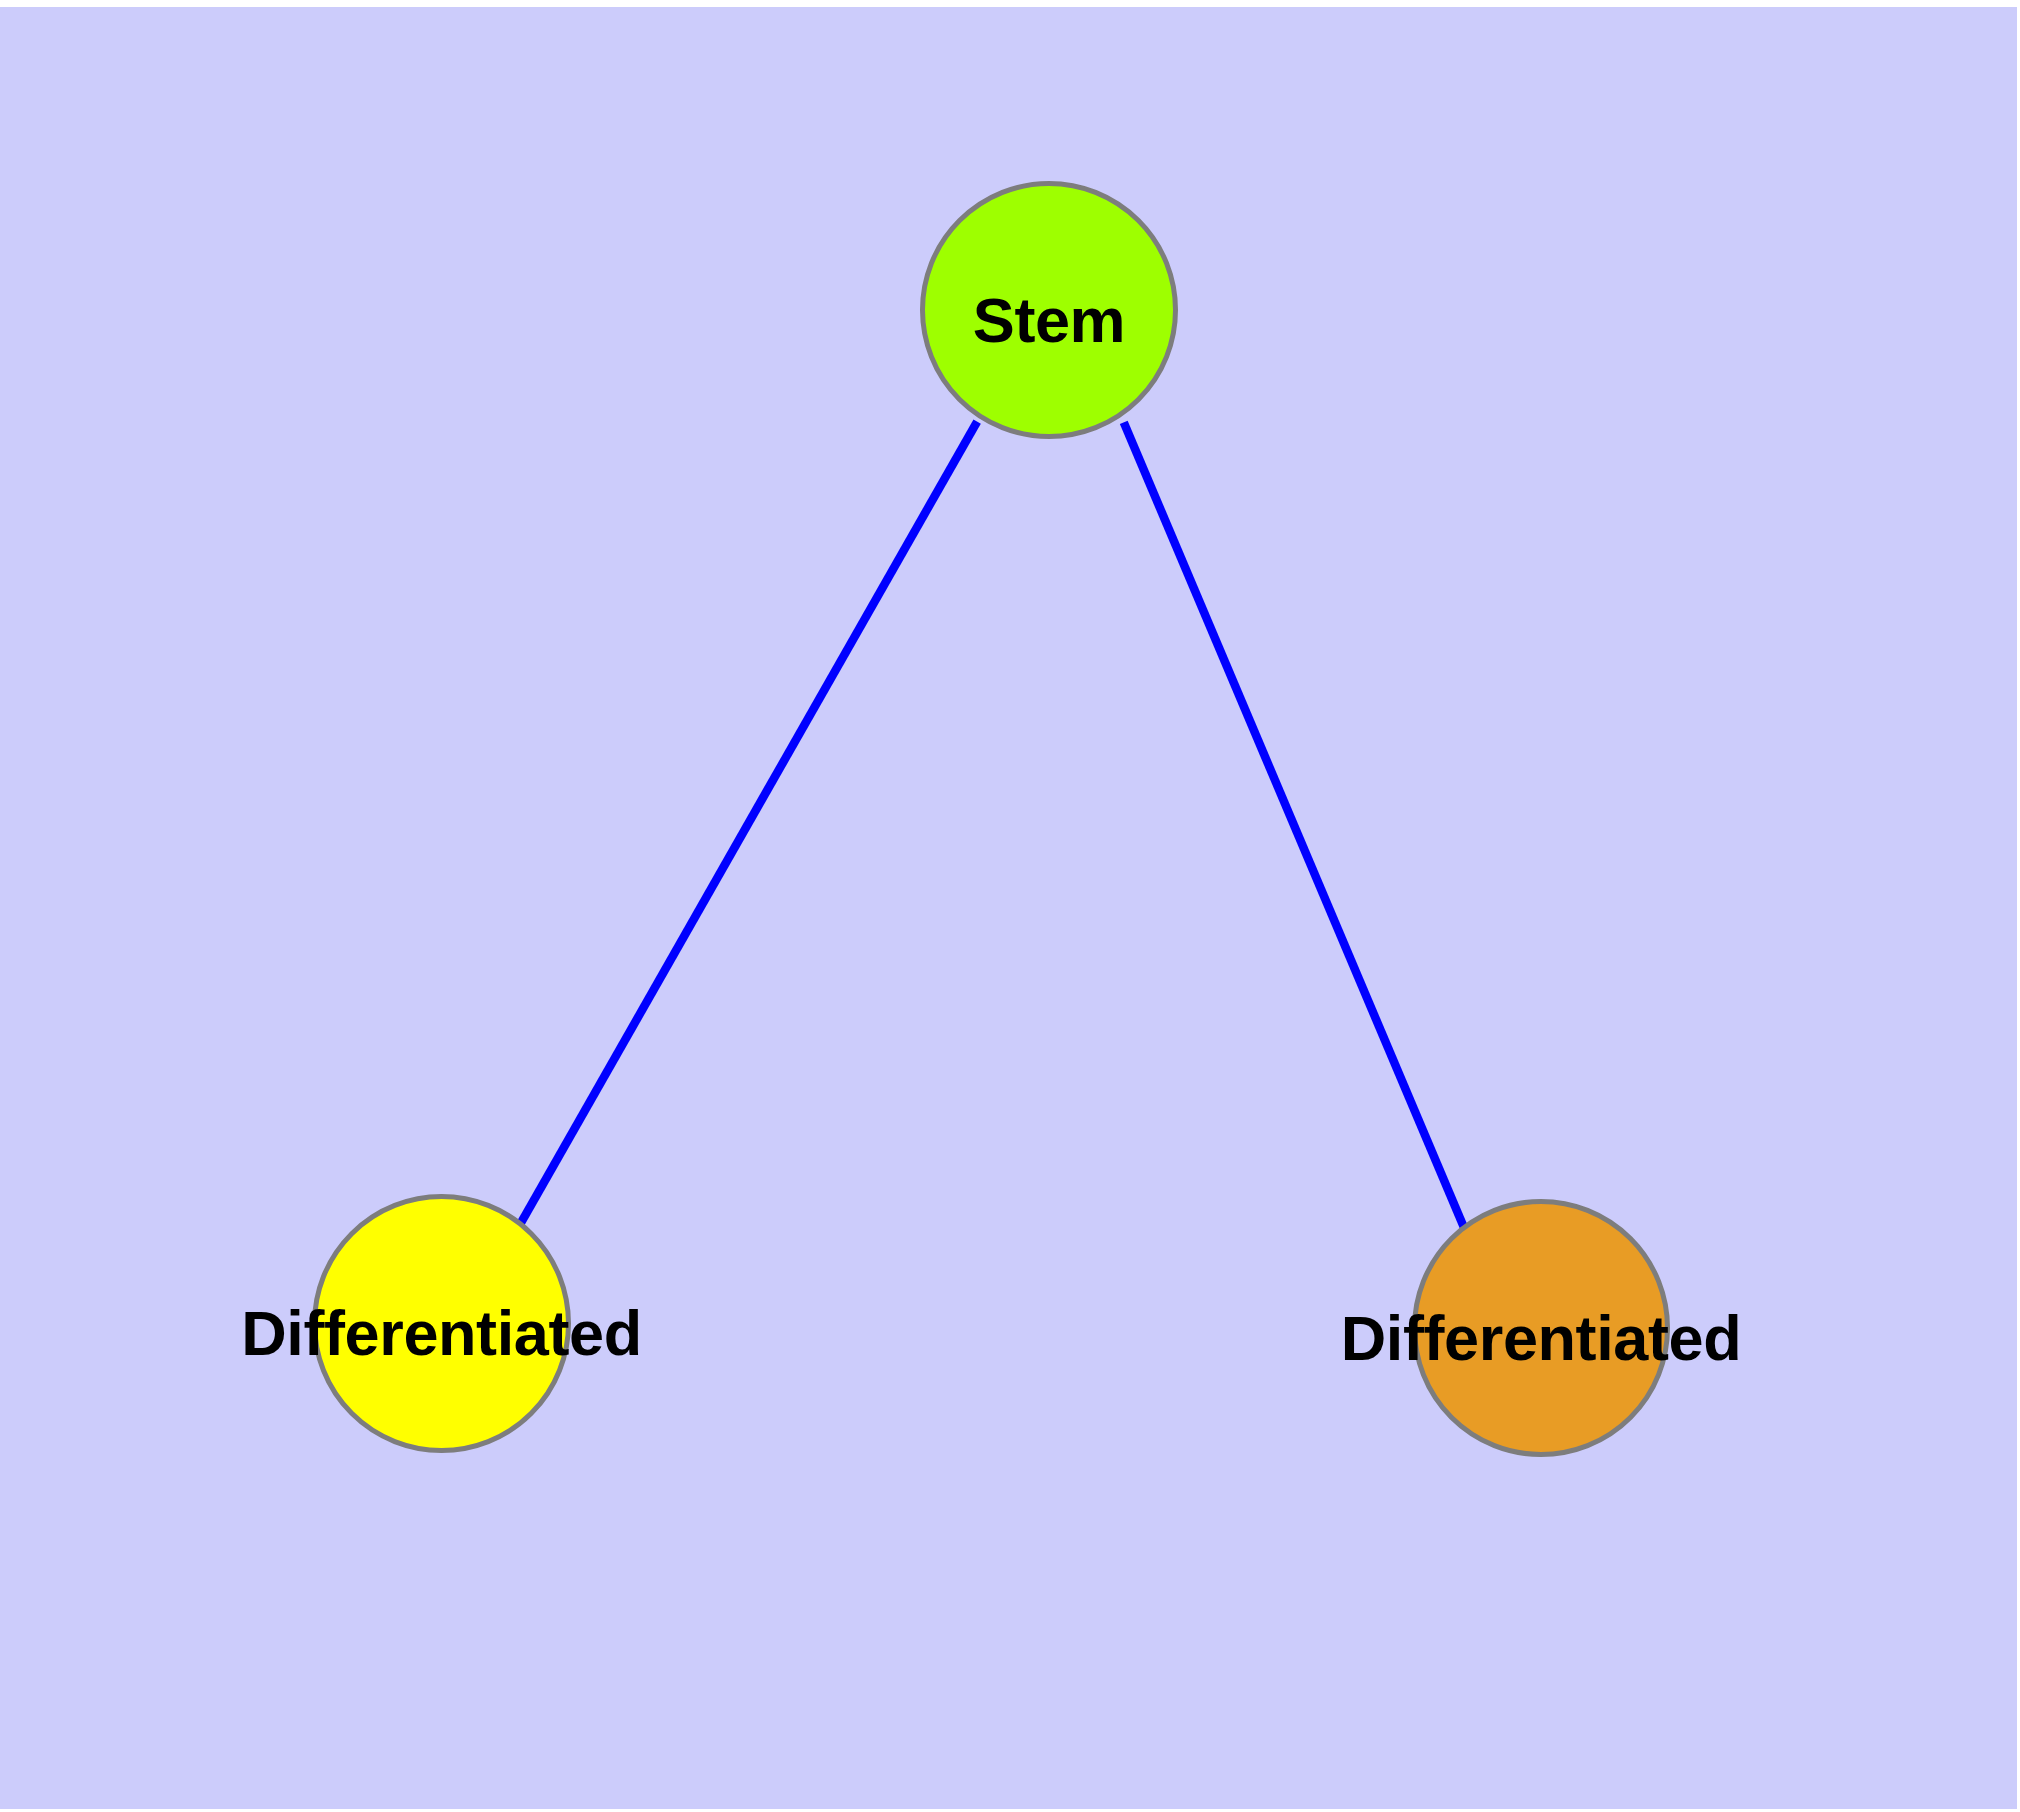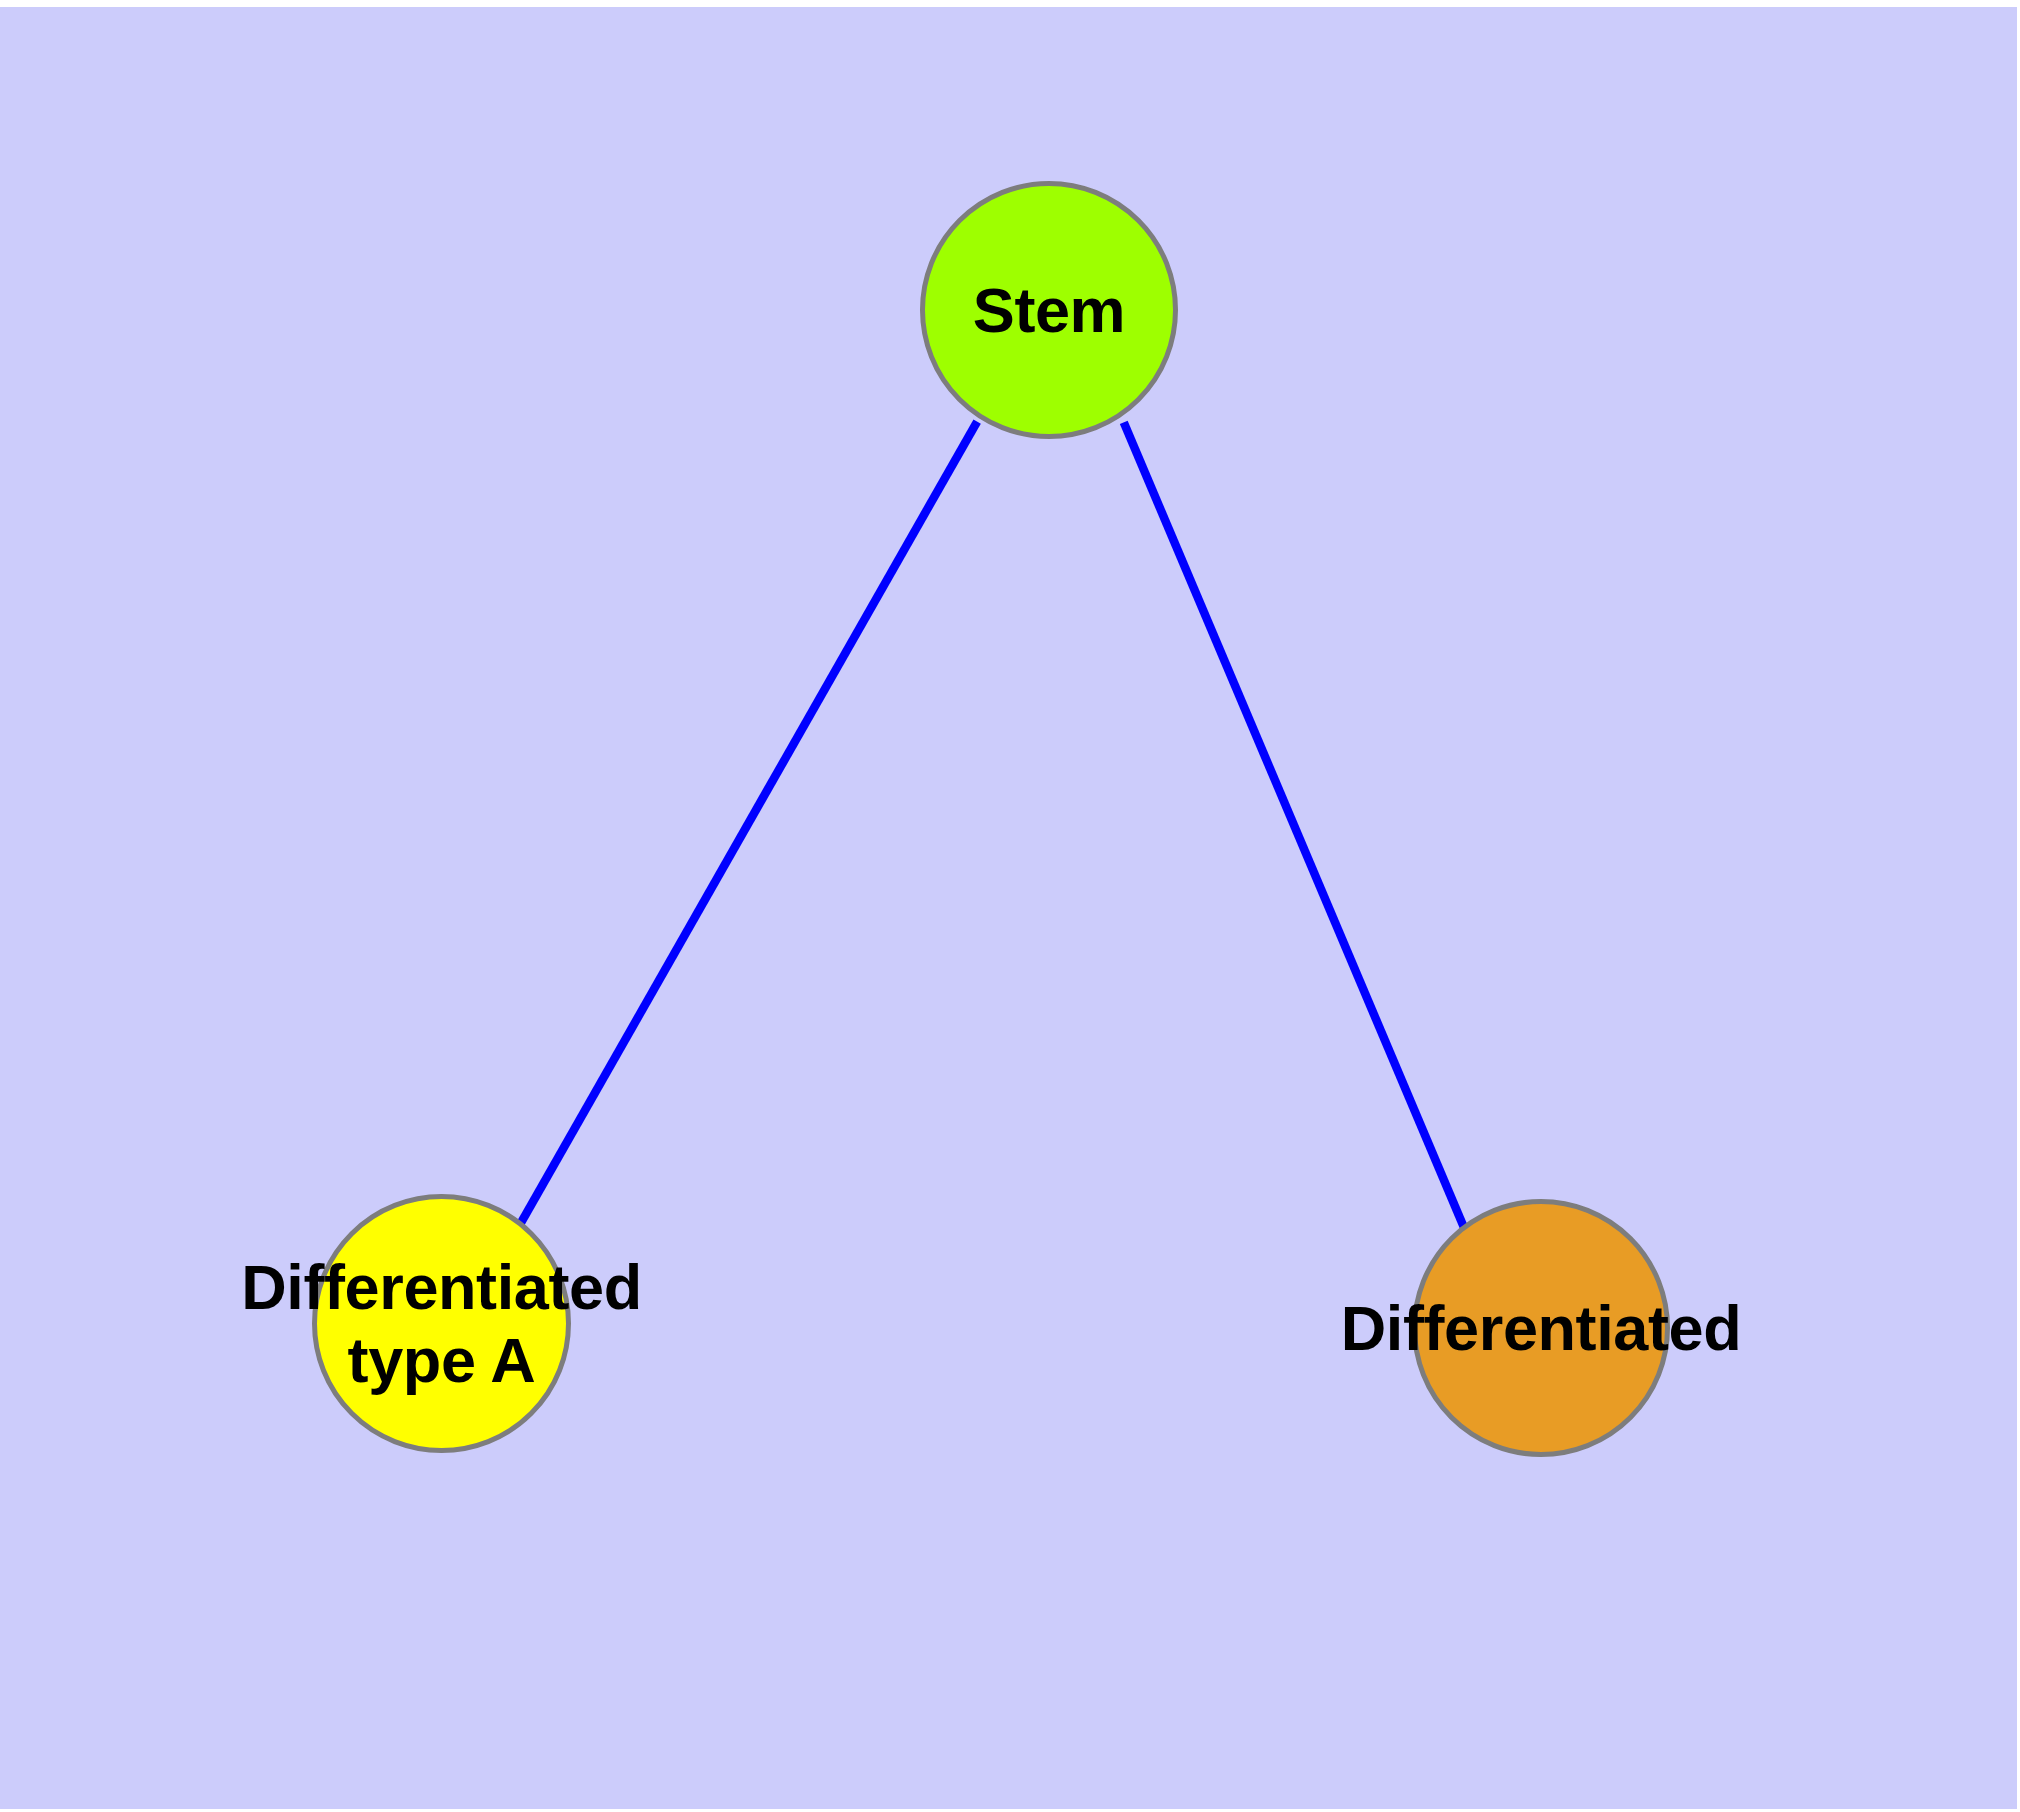--- a/index.html
+++ b/index.html
@@ -51,36 +51,36 @@
     font-family: "Liberation Sans", sans-serif;
     font-weight: bold;
     font-size: 63px;
     line-height: 1.15;
     letter-spacing: -0.4px;
     pointer-events: none;
   }
 
   .node-label .label-line {
     display: block;
+    margin-top: 20px;
   }
 </style>
 </head>
 <body>
 
 <div id="graph-canvas">
 
   <svg id="edge-layer" viewBox="0 0 2380 2126">
     <line x1="1153" y1="489" x2="611" y2="1441" stroke="#0000ff" stroke-width="10"></line>
     <line x1="1326" y1="490" x2="1730" y2="1446" stroke="#0000ff" stroke-width="10"></line>
   </svg>
 
   <div class="graph-node" style="left:312px; top:1187px; width:259px; height:259px; background:#ffff00;">
     <div class="node-label">
       <span class="label-line">Differentiated</span>
-      <span class="label-line">type A</span>
     </div>
   </div>
 
   <div class="graph-node" style="left:1412px; top:1192px; width:258px; height:258px; background:#e89c25;">
     <div class="node-label">
       <span class="label-line">Differentiated</span>
     </div>
   </div>
 
   <div class="graph-node" style="left:920px; top:174px; width:258px; height:258px; background:#9eff00;">

